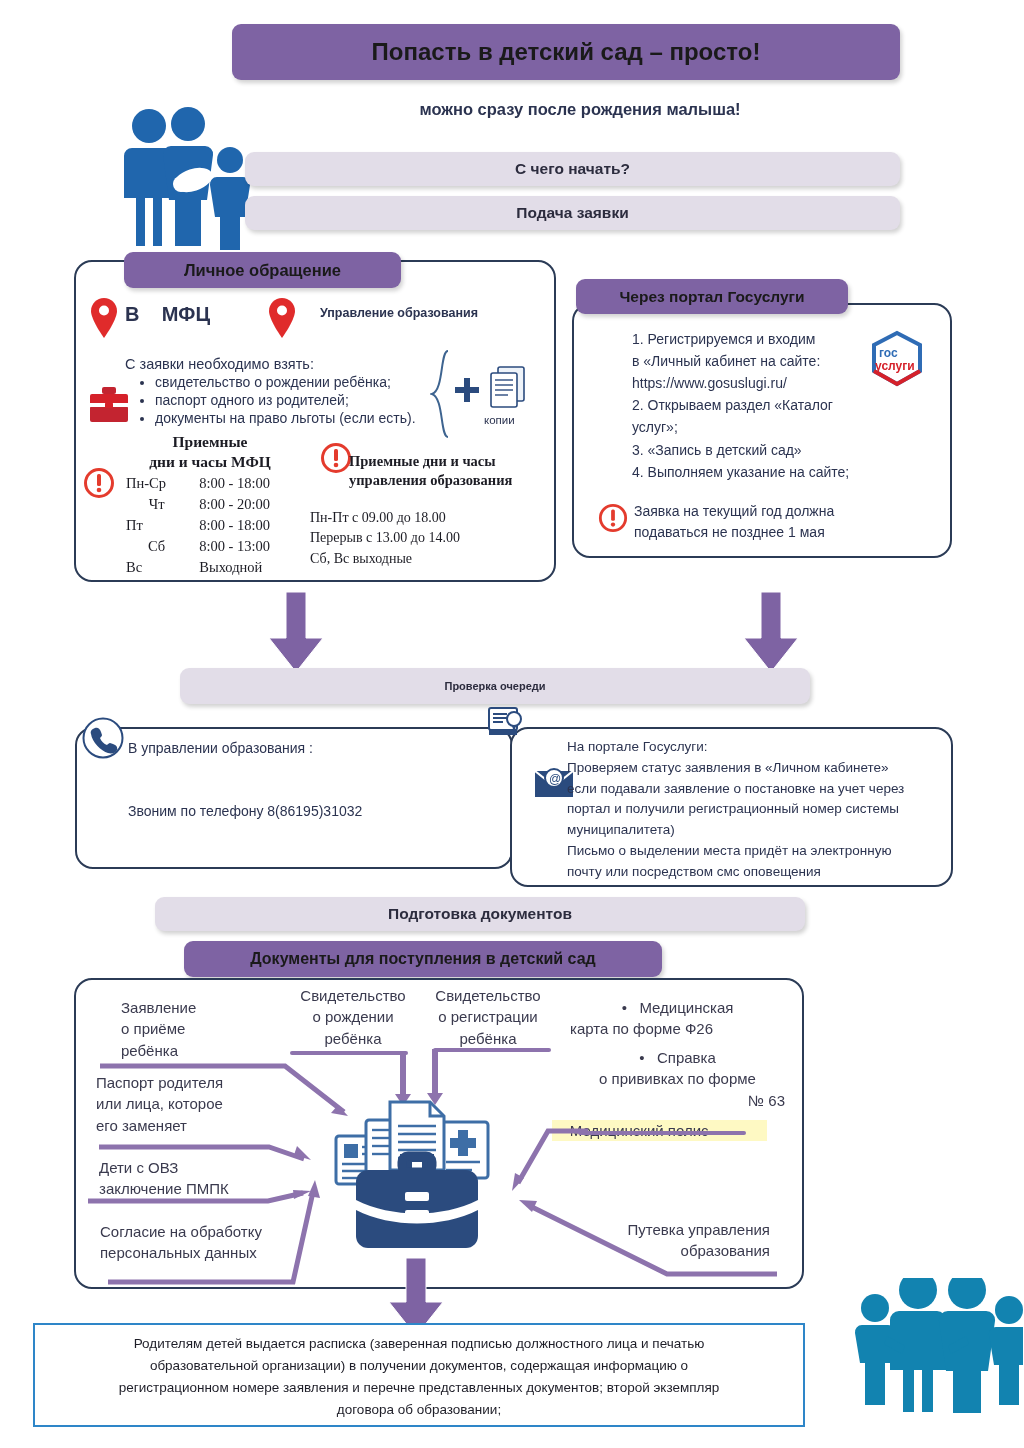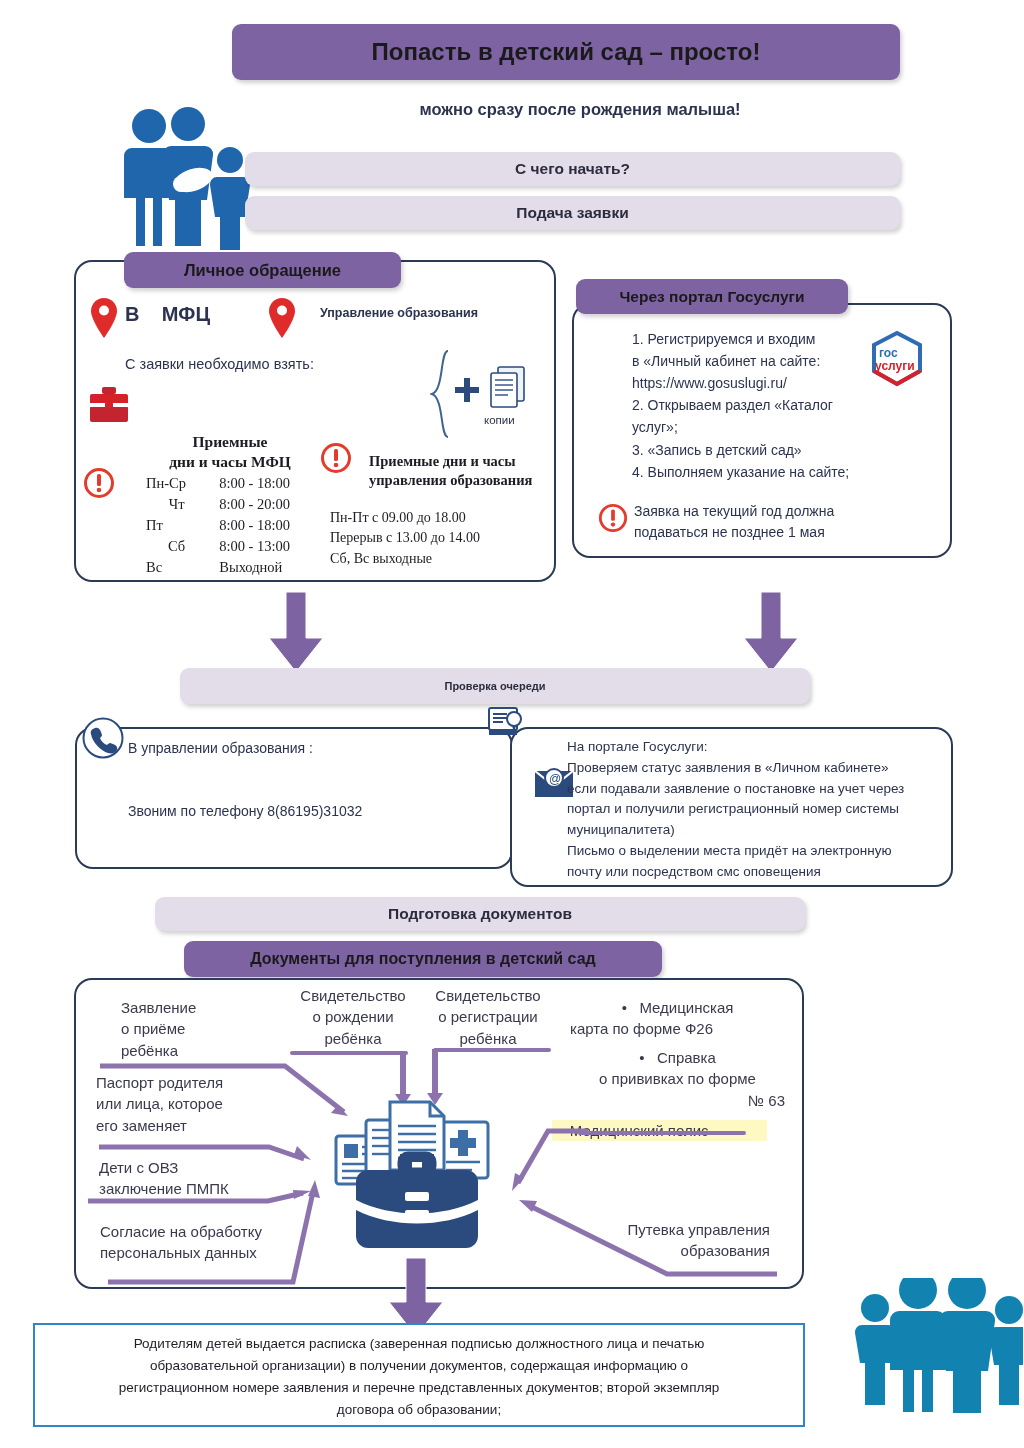--- a/index.html
+++ b/index.html
@@ -32,21 +32,21 @@
   
   .card {
     border:2.5px solid #2b3b56;
     border-radius:18px;
     background:#fff;
   }
   .card-thin { border-width:2px; }
 
   
   .t { line-height:1.32; }
-  .serif { font-family:"Liberation Serif", serif;margin-left:20px; }
+  .serif { font-family:"Liberation Serif", serif; }
 
   ul.bul { margin:0; padding-left:20px; }
   ul.bul li { margin:2px 0; }
 
   .hr-purple { background:#8d73ad; height:4px; border-radius:2px; }
 
   .doclabel { font-size:15px; color:#3a3a4e; line-height:1.42; }
 </style>
 </head>
 <body>
@@ -95,20 +95,25 @@
   <div class="abs" style="left:125px; top:303px; font-size:20px; font-weight:bold; color:#2b3350; white-space:pre;">В    МФЦ</div>
 
   <svg class="abs" style="left:268px; top:297px;" width="28" height="42" viewBox="0 0 28 42">
     <path d="M14 1 C6.8 1 1 6.8 1 14 C1 23 14 41 14 41 C14 41 27 23 27 14 C27 6.8 21.2 1 14 1 Z" fill="#e02b2b"></path>
     <circle cx="14" cy="13.5" r="5" fill="#ffffff"></circle>
   </svg>
   <div class="abs" style="left:320px; top:306px; font-size:12.5px; font-weight:bold; color:#2b3350;">Управление образования</div>
 
   <div class="abs" style="left:125px; top:356px; font-size:14.5px; color:#2b3350;">С заявки необходимо взять:</div>
 
+  <ul class="abs bul" style="left:135px; top:372px; width:310px; font-size:14px; color:#2b3350; list-style:disc;">
+    <li>свидетельство о рождении ребёнка;</li>
+    <li>паспорт одного из родителей;</li>
+    <li>документы на право льготы (если есть).</li>
+  </ul>
 
   <svg class="abs" style="left:88px; top:385px;" width="42" height="40" viewBox="0 0 42 40">
     <rect x="14" y="2" width="14" height="7" rx="2" fill="#c32430"></rect>
     <rect x="2" y="9" width="38" height="11" rx="2" fill="#d5212a"></rect>
     <rect x="2" y="21" width="38" height="16" rx="2" fill="#c32430"></rect>
     <rect x="0" y="18" width="42" height="4" fill="#ffffff"></rect>
     <rect x="17" y="17" width="8" height="6" rx="1.5" fill="#d5212a"></rect>
   </svg>
 
   <svg class="abs" style="left:430px; top:350px;" width="22" height="88" viewBox="0 0 22 88">

